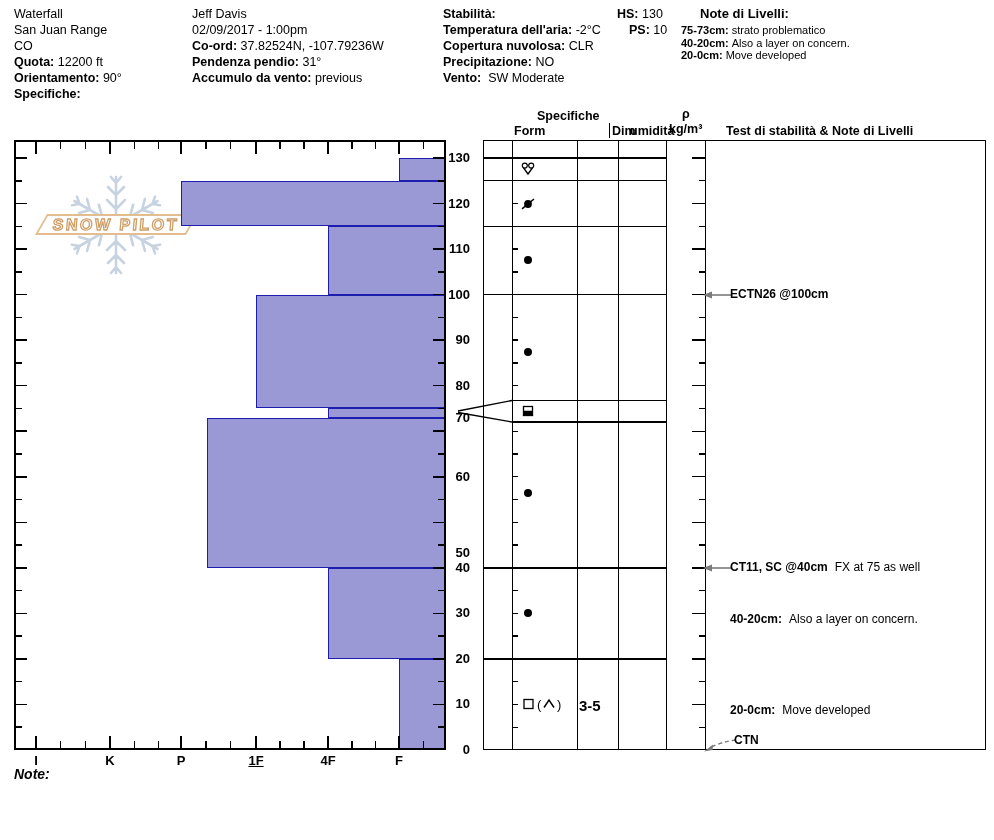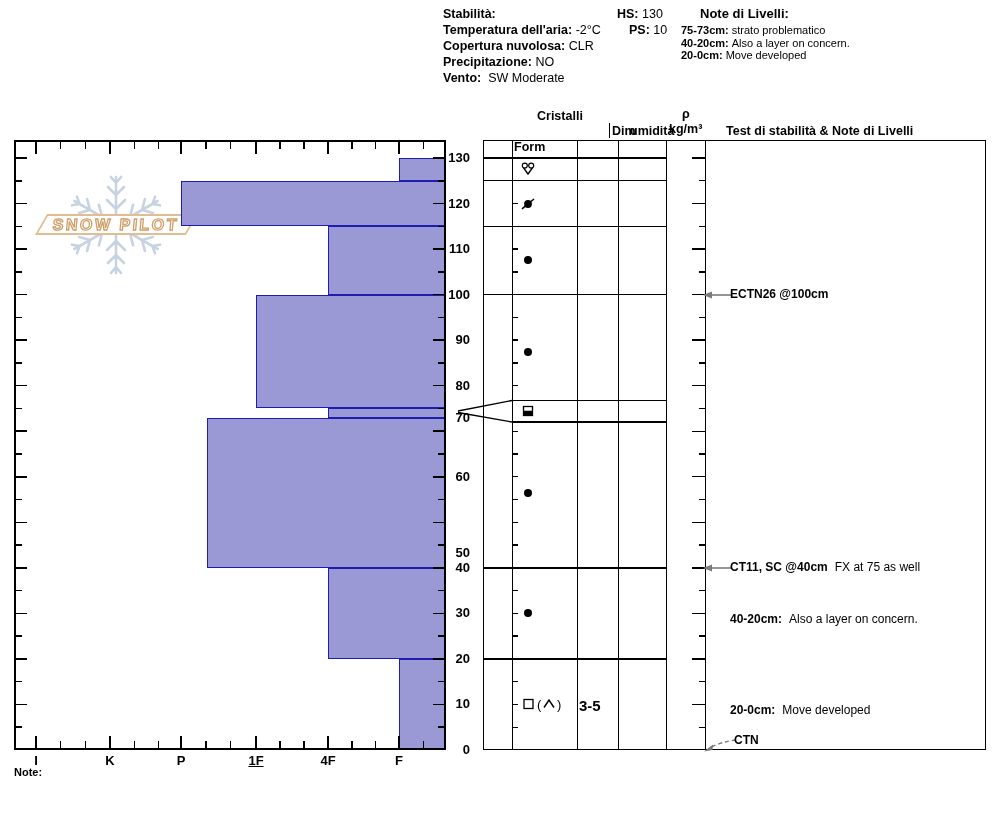--- a/index.html
+++ b/index.html
@@ -21,41 +21,56 @@
           display:flex;align-items:center;justify-content:center;}
   #banner span{display:block;transform:skewX(26deg);font-weight:bold;font-size:16px;
           letter-spacing:2.5px;color:#fff;-webkit-text-stroke:1.3px #cf9f67;white-space:nowrap;}
   svg{display:block;}
 </style>
 </head>
 <body>
 
 <div id="root">
 
-
+  <div class="abs hl" style="left:14px;top:6px;">
+    <div>Waterfall</div>
+    <div>San Juan Range</div>
+    <div>CO</div>
+    <div><span class="b">Quota:</span> <span>12200 ft</span></div>
+    <div><span class="b">Orientamento:</span> <span>90°</span></div>
+    <div><span class="b">Specifiche:</span></div>
+  </div>
+
+  <div class="abs hl" style="left:192px;top:6px;">
+    <div>Jeff Davis</div>
+    <div>02/09/2017 - 1:00pm</div>
+    <div><span class="b">Co-ord:</span> <span>37.82524N, -107.79236W</span></div>
+    <div><span class="b">Pendenza pendio:</span> <span>31°</span></div>
+    <div><span class="b">Accumulo da vento:</span> <span>previous</span></div>
+  </div>
 
   <div class="abs hl" style="left:443px;top:6px;">
     <div><span class="b">Stabilità:</span></div>
     <div><span class="b">Temperatura dell'aria:</span> <span>-2°C</span></div>
     <div><span class="b">Copertura nuvolosa:</span> <span>CLR</span></div>
     <div><span class="b">Precipitazione:</span> <span>NO</span></div>
     <div><span class="b">Vento:</span>&nbsp; <span>SW Moderate</span></div>
   </div>
   <div class="abs hl" style="left:617px;top:6px;"><span class="b">HS:</span> <span>130</span></div>
   <div class="abs hl" style="left:629px;top:22px;"><span class="b">PS:</span> <span>10</span></div>
 
   <div class="abs" style="left:700px;top:6px;font-size:13px;font-weight:bold;">Note di Livelli:</div>
   <div class="abs small" style="left:681px;top:24px;">
     <div><span class="b">75-73cm:</span> <span>strato problematico</span></div>
     <div><span class="b">40-20cm:</span>&nbsp;<span>Also a layer on concern.</span></div>
     <div><span class="b">20-0cm:</span>&nbsp;<span>Move developed</span></div>
   </div>
 
-  <div class="abs colhead" style="left:537px;top:109px;">Cristalli</div>
-  <div class="abs colhead" style="left:514px;top:140px;">Form</div>
+  <div class="abs colhead" style="left:537px;top:109px;">Specifiche</div>
+  <div class="abs colhead" style="left:514px;top:124px;">Form</div>
   <div class="abs vline" style="left:609px;top:123px;height:15px;"></div>
   <div class="abs colhead" style="left:612px;top:124px;">Dim</div>
   <div class="abs colhead" style="left:630px;top:124px;">umidità</div>
   <div class="abs colhead" style="left:682px;top:107px;">ρ</div>
   <div class="abs colhead" style="left:669px;top:122px;">kg/m³</div>
   <div class="abs colhead" style="left:726px;top:124px;">Test di stabilità &amp; Note di Livelli</div>
 
   <div class="abs" style="left:14px;top:140px;width:432px;height:610px;border:2px solid #000;box-sizing:border-box;"></div>
 
   <svg class="abs" style="left:61px;top:170px;opacity:0.9;" width="110" height="110" viewBox="-55 -55 110 110">
@@ -67,21 +82,21 @@
           <path d="M0,0 L0,-48 M0,-16 L-9,-25 M0,-16 L9,-25 M0,-30 L-8,-38 M0,-30 L8,-38 M0,-42 L-5,-48 M0,-42 L5,-48" transform="rotate(180)"></path>
           <path d="M0,0 L0,-48 M0,-16 L-9,-25 M0,-16 L9,-25 M0,-30 L-8,-38 M0,-30 L8,-38 M0,-42 L-5,-48 M0,-42 L5,-48" transform="rotate(240)"></path>
           <path d="M0,0 L0,-48 M0,-16 L-9,-25 M0,-16 L9,-25 M0,-30 L-8,-38 M0,-30 L8,-38 M0,-42 L-5,-48 M0,-42 L5,-48" transform="rotate(300)"></path>
         </g>
     </g>
   </svg>
   <div id="banner" class="abs" style="left:41px;top:214px;width:147px;height:17px;">
     <span>SNOW PILOT</span>
   </div>
 
-  <div class="abs" style="left:14px;top:766px;font-size:11px;font-weight:bold;">Note:</div>
+  <div class="abs" style="left:14px;top:766px;font-size:14px;font-weight:bold;font-style:italic;">Note:</div>
 <div class="bar" style="position: absolute; left: 399px; top: 157.98px; width: 46.5px; height: 22.77px; background: rgb(154, 153, 214); border: 1.4px solid rgb(29, 29, 176);"></div>
     <div class="bar" style="position: absolute; left: 181px; top: 180.75px; width: 264.5px; height: 45.54px; background: rgb(154, 153, 214); border: 1.4px solid rgb(29, 29, 176);"></div>
     <div class="bar" style="position: absolute; left: 328px; top: 226.29px; width: 117.5px; height: 68.31px; background: rgb(154, 153, 214); border: 1.4px solid rgb(29, 29, 176);"></div>
     <div class="bar" style="position: absolute; left: 256px; top: 294.6px; width: 189.5px; height: 113.85px; background: rgb(154, 153, 214); border: 1.4px solid rgb(29, 29, 176);"></div>
     <div class="bar" style="position: absolute; left: 328px; top: 408.45px; width: 117.5px; height: 9.108px; background: rgb(154, 153, 214); border: 1.4px solid rgb(29, 29, 176);"></div>
     <div class="bar" style="position: absolute; left: 207px; top: 417.558px; width: 238.5px; height: 150.282px; background: rgb(154, 153, 214); border: 1.4px solid rgb(29, 29, 176);"></div>
     <div class="bar" style="position: absolute; left: 328px; top: 567.84px; width: 117.5px; height: 91.08px; background: rgb(154, 153, 214); border: 1.4px solid rgb(29, 29, 176);"></div>
     <div class="bar" style="position: absolute; left: 399px; top: 658.92px; width: 46.5px; height: 91.08px; background: rgb(154, 153, 214); border: 1.4px solid rgb(29, 29, 176);"></div>
     <div style="position: absolute; left: 14px; top: 140px; width: 432px; height: 610px; border: 2px solid rgb(0, 0, 0); box-sizing: border-box;"></div>
     <div class="tick" style="position: absolute; left: 16px; top: 726.48px; width: 6px; height: 1.5px;"></div>

